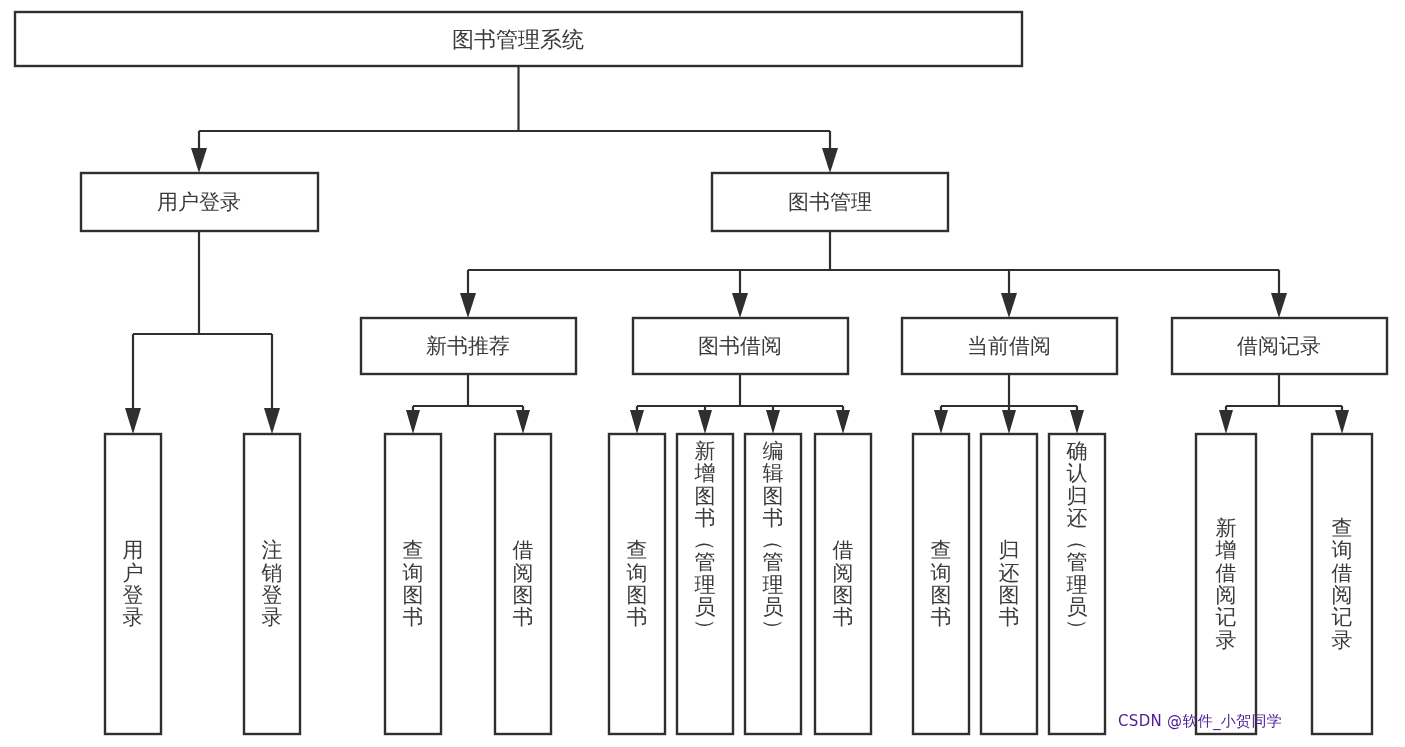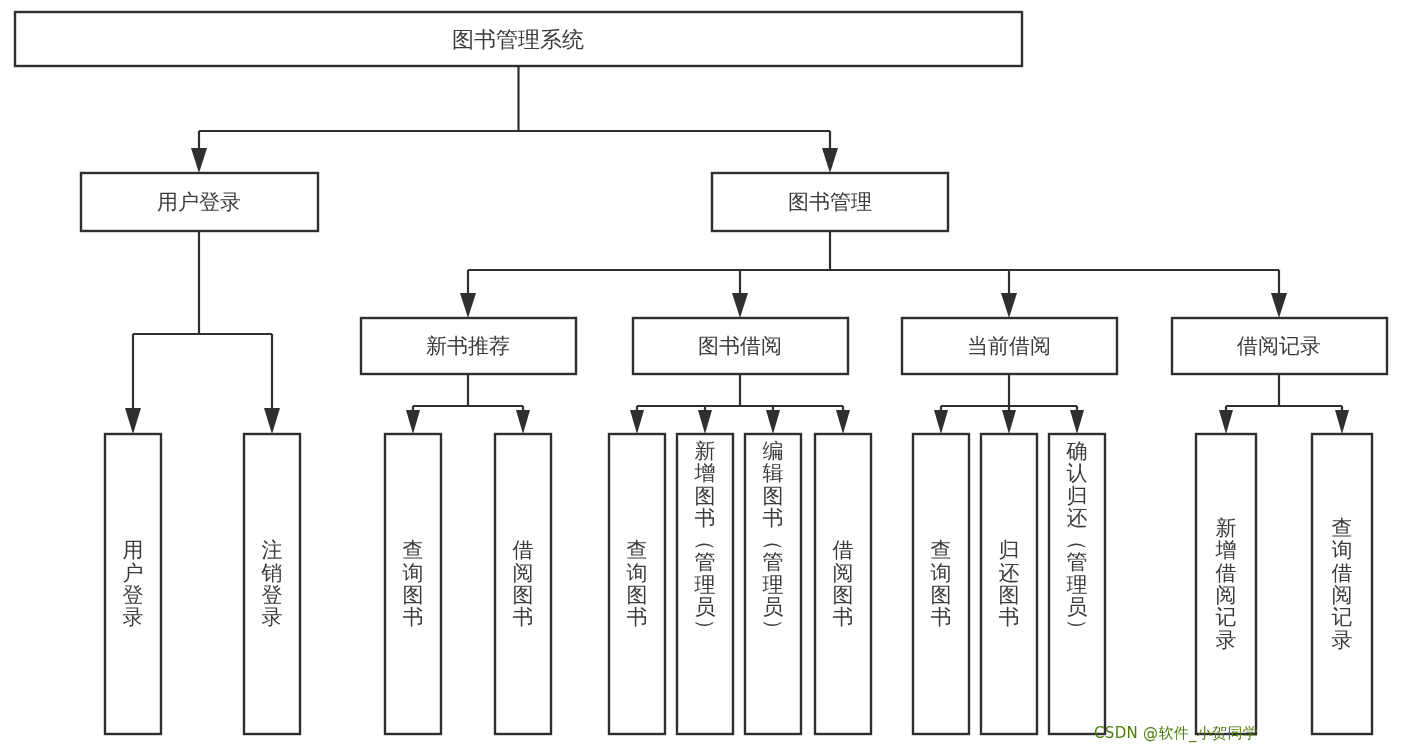--- a/index.html
+++ b/index.html
@@ -11,20 +11,21 @@
     width: 1405px;
     height: 747px;
     font-family: "DejaVu Sans", "Liberation Sans", sans-serif;
     overflow: hidden;
     position: relative;
   }
   #diagram-root {
     position: relative;
     width: 1268px;
     height: 747px;
+    padding-left: 24px;
   }
   svg.flow {
     position: absolute;
     left: 0;
     top: 0;
     width: 1405px;
     height: 747px;
     display: block;
   }
   .node-rect {
@@ -66,24 +67,24 @@
     white-space: nowrap;
     pointer-events: none;
     text-align: center;
   }
   .vlabel span {
     display: block;
   }
   .watermark {
     position: absolute;
     right: 10px;
-    bottom: 4px;
+    bottom: 16px;
     font-family: "DejaVu Sans", "Liberation Sans", sans-serif;
     font-size: 15px;
-    color: #4d7c0f;
+    color: #4c1d95;
     letter-spacing: 0.3px;
     white-space: nowrap;
   }
 </style>
 </head>
 <body>
 
 <div id="diagram-root">
 
   <svg class="flow" viewBox="0 0 1405 747">

